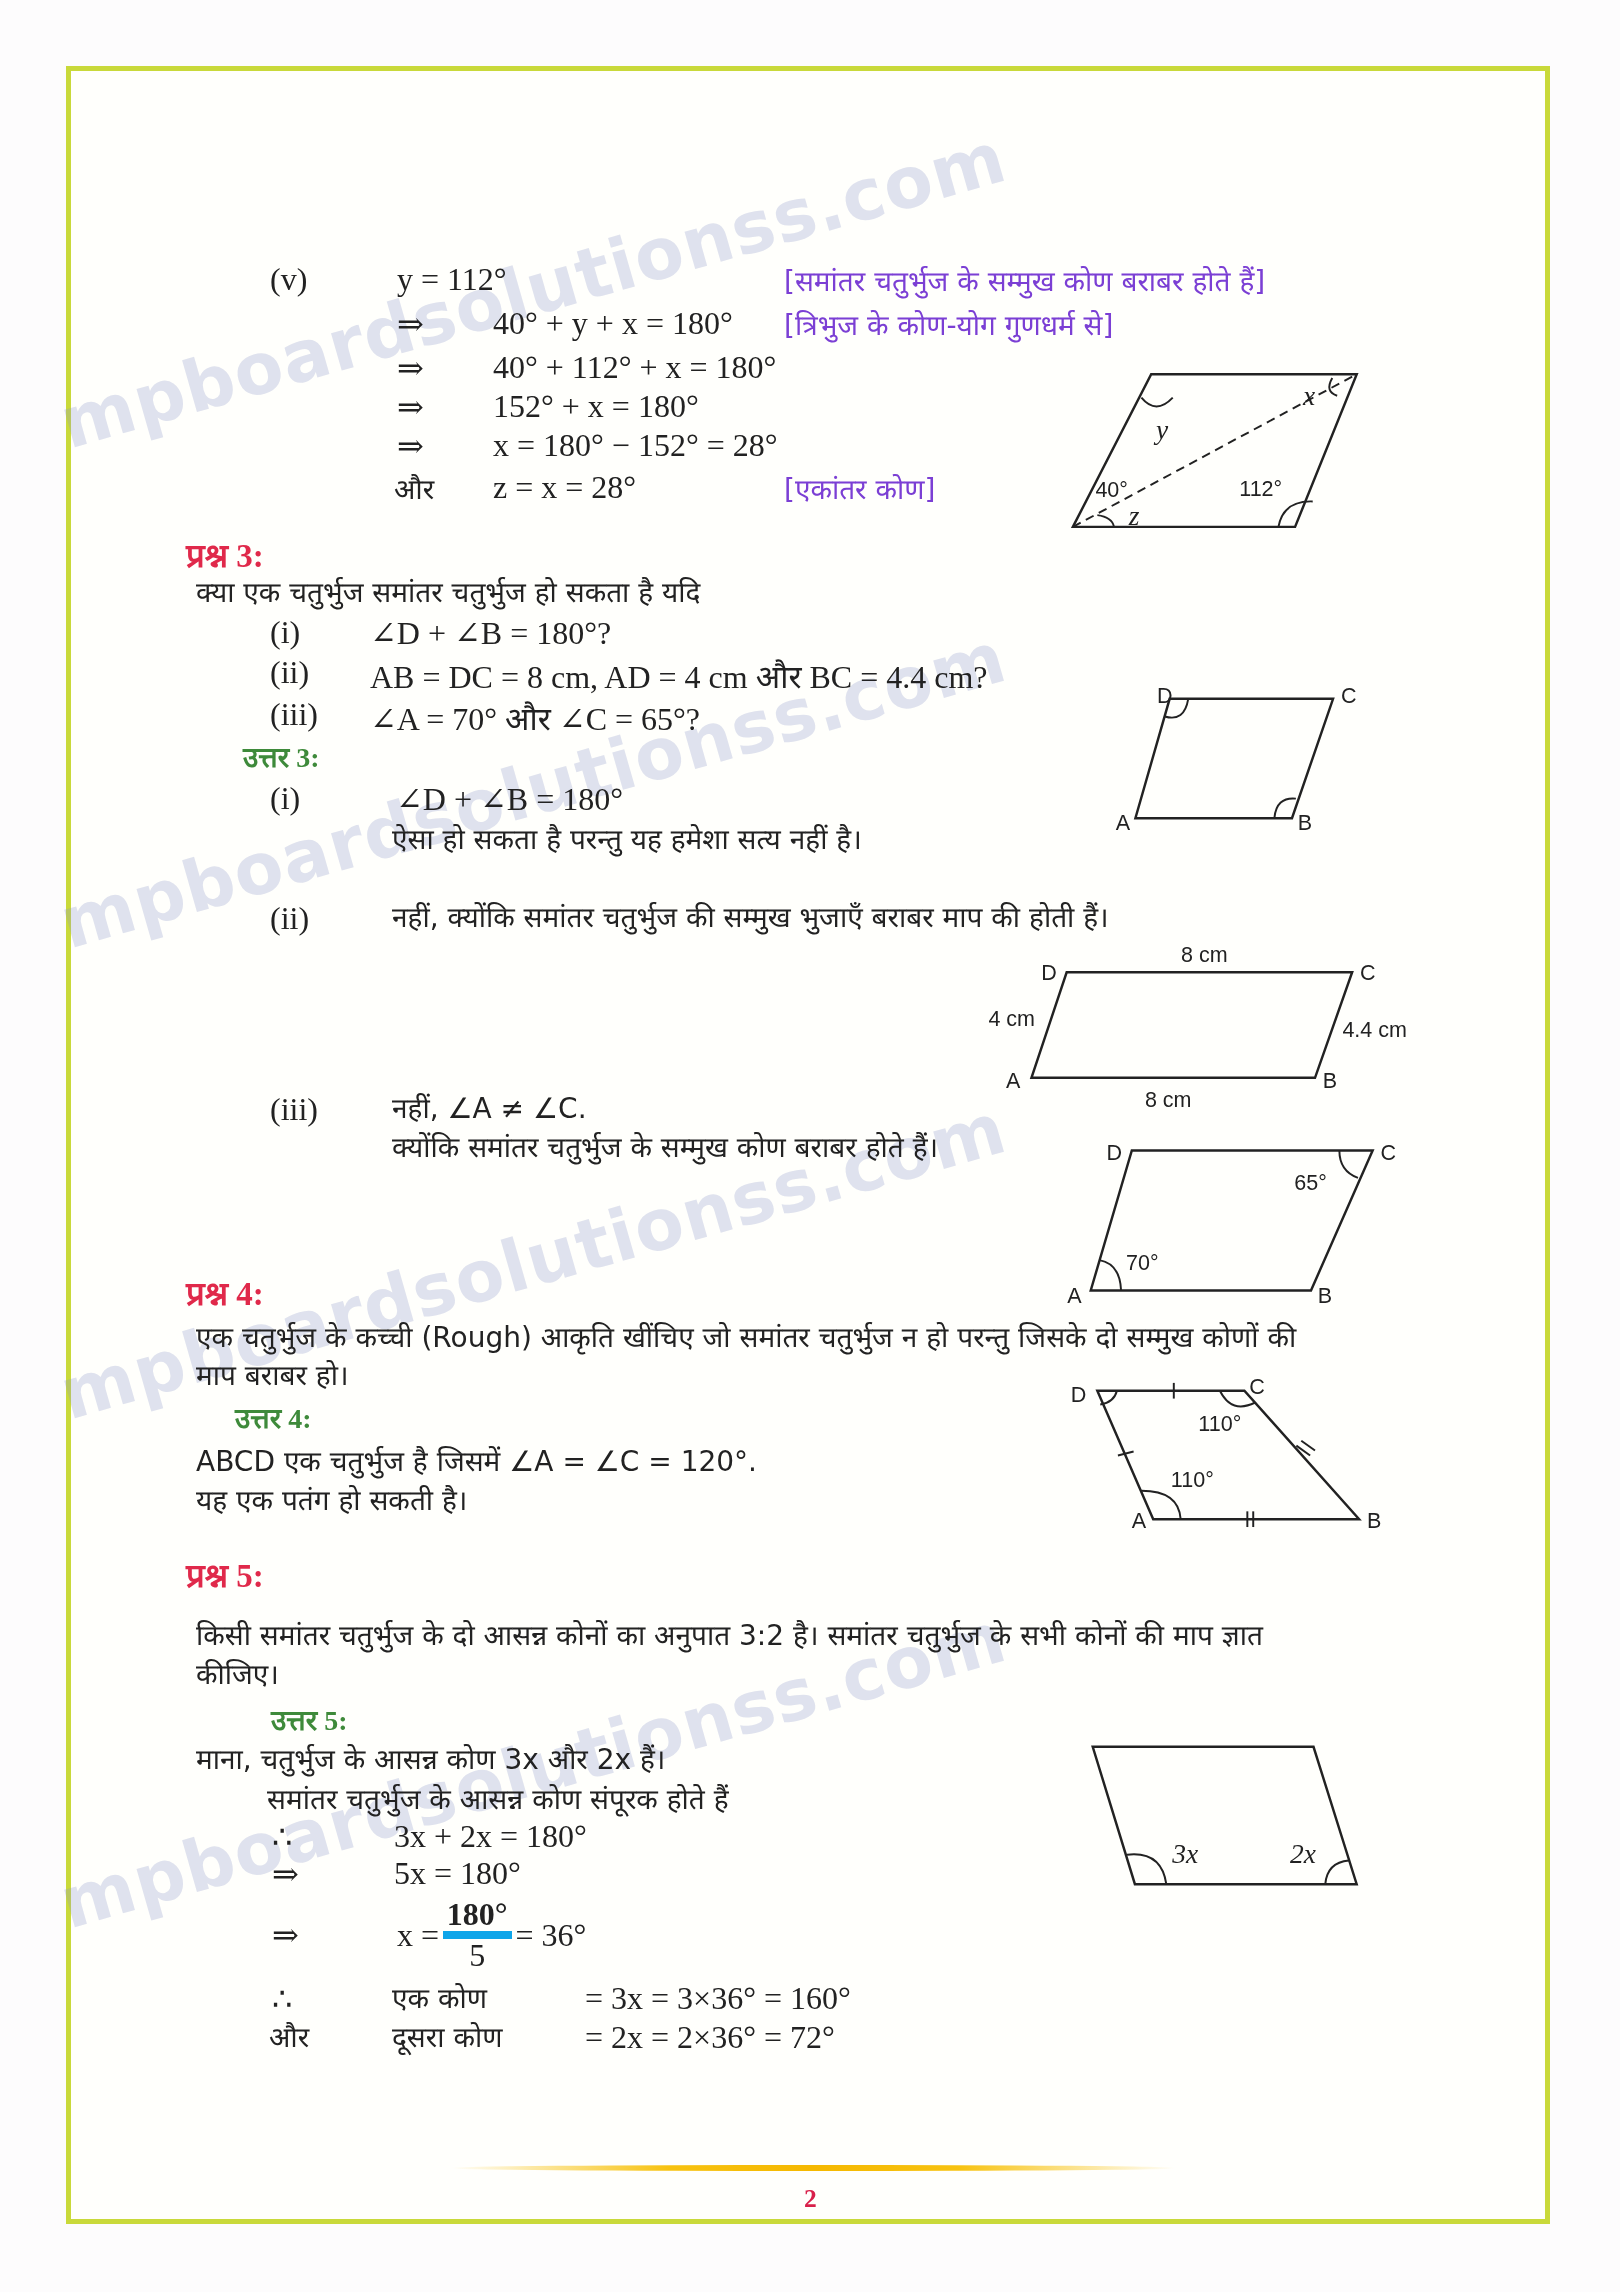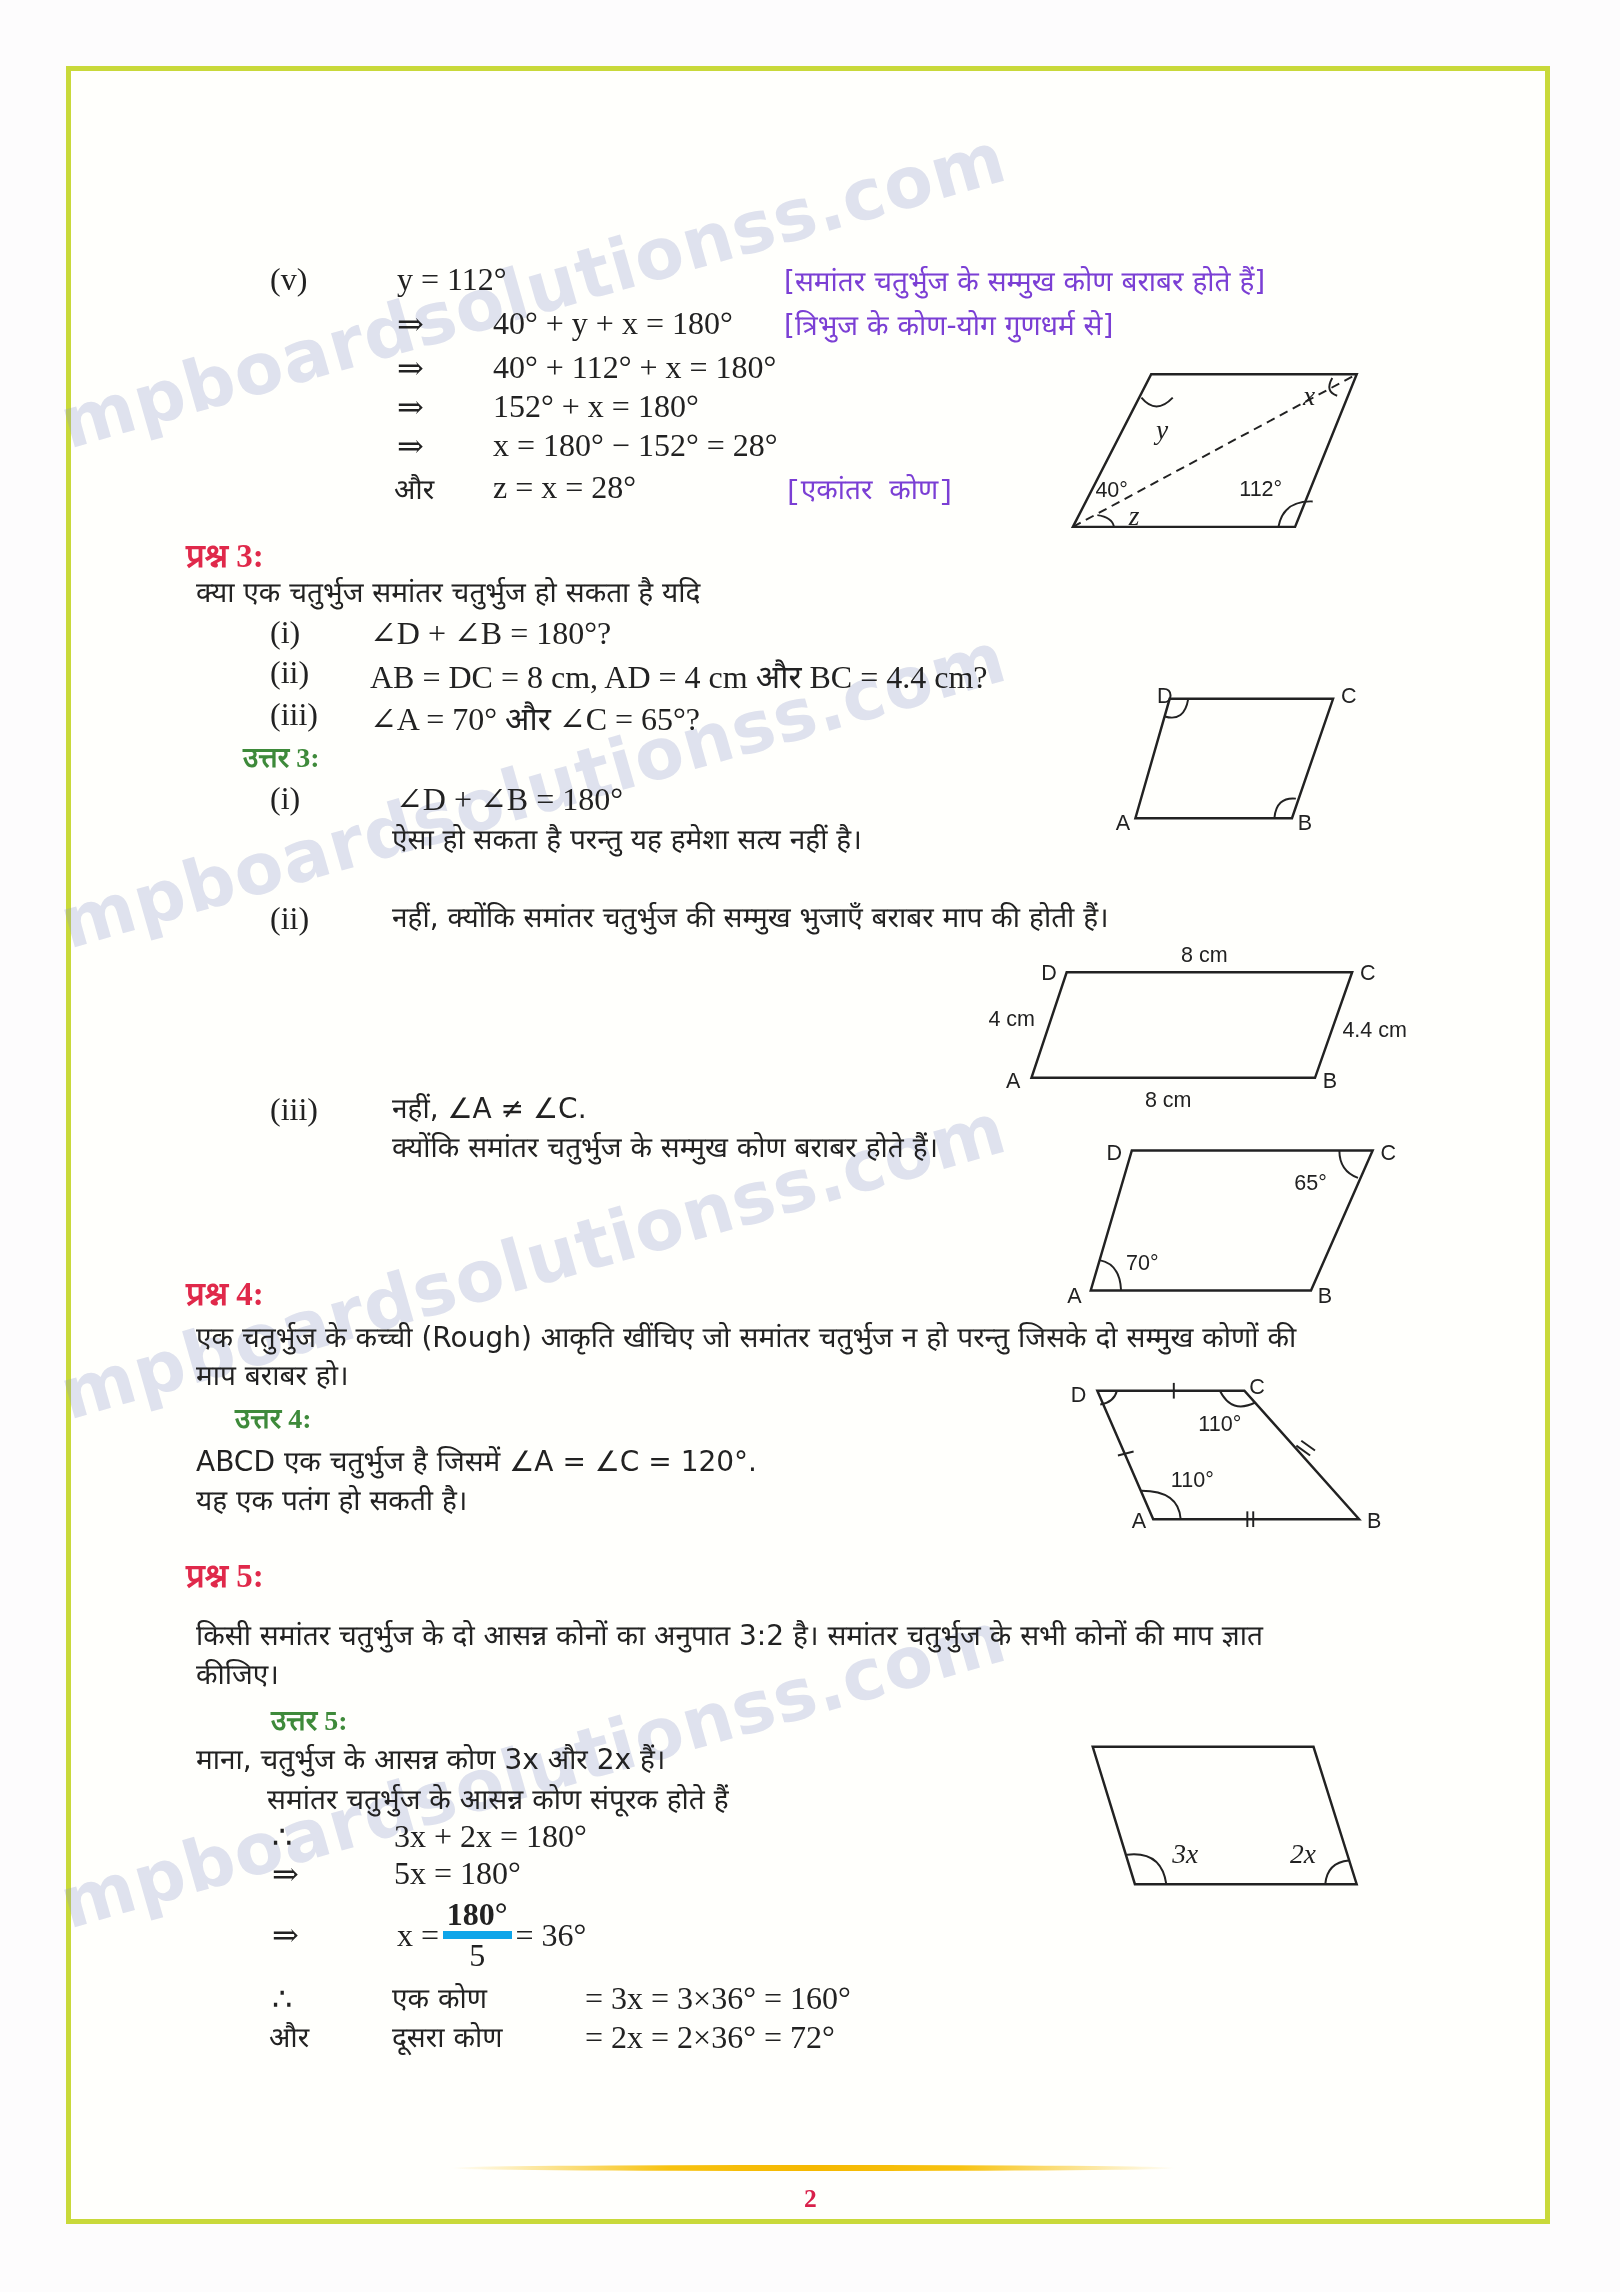--- a/index.html
+++ b/index.html
@@ -62,21 +62,21 @@
   <span class="abs math" style="left:493px; top:349px;">40° + 112° + x = 180°</span>
 
   <span class="abs math" style="left:397px; top:388px;">⇒</span>
   <span class="abs math" style="left:493px; top:388px;">152° + x = 180°</span>
 
   <span class="abs math" style="left:397px; top:427px;">⇒</span>
   <span class="abs math" style="left:493px; top:427px;">x = 180° − 152° = 28°</span>
 
   <span class="abs deva" style="left:394px; top:469px;">और</span>
   <span class="abs math ital" style="left:493px; top:469px;">z = x = 28°</span>
-  <span class="abs deva purple" style="left:784px; top:469px;font-family:Liberation Mono, monospace;">[एकांतर कोण]</span>
+  <span class="abs deva purple" style="left:784px; top:469px;">[एकांतर कोण]</span>
 
   <svg class="abs" style="left:1068px; top:368px;" width="323" height="167" viewBox="0 0 330 170">
     <polygon points="85,6 295,6 232,162 5,162" fill="none" stroke="#222" stroke-width="2.5"></polygon>
     <line x1="5" y1="162" x2="295" y2="6" stroke="#222" stroke-width="2" stroke-dasharray="9,6"></line>
     <path d="M75,30 Q90,48 107,30" fill="none" stroke="#222" stroke-width="2"></path>
     <path d="M270,10 Q262,24 275,28" fill="none" stroke="#222" stroke-width="2"></path>
     <path d="M30,150 Q45,152 47,162" fill="none" stroke="#222" stroke-width="2"></path>
     <path d="M215,162 Q220,135 250,136" fill="none" stroke="#222" stroke-width="2"></path>
     <text x="90" y="72" class="fig-ital">y</text>
     <text x="240" y="38" class="fig-ital">x</text>

